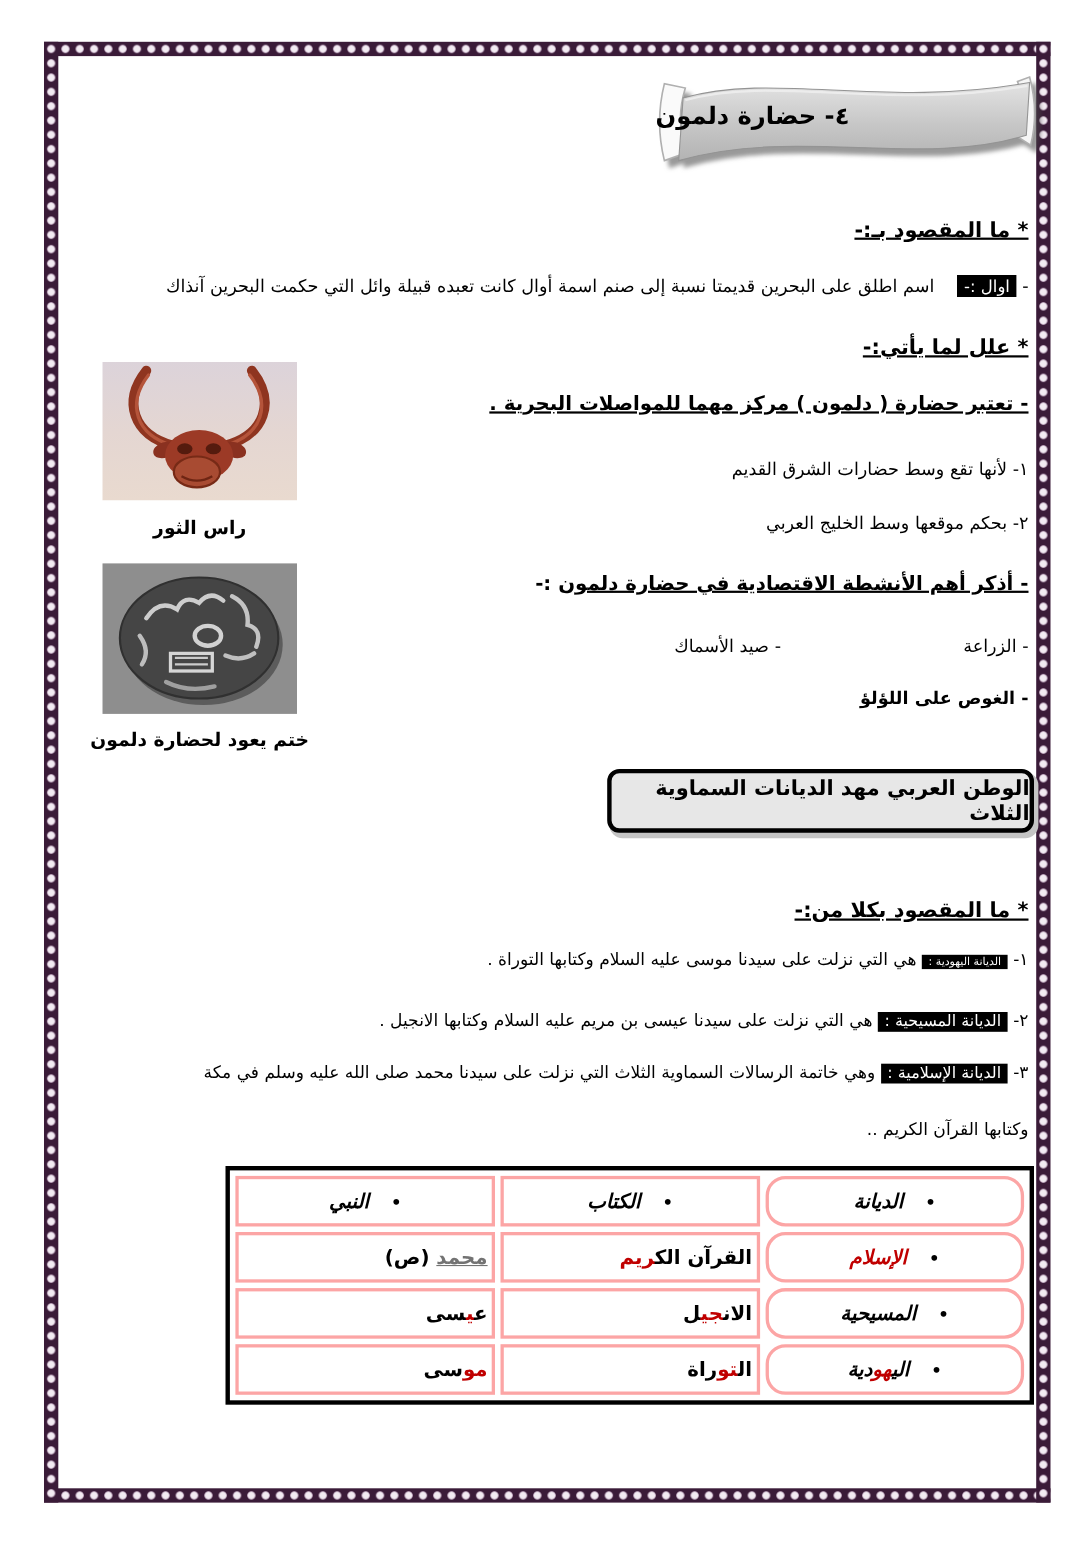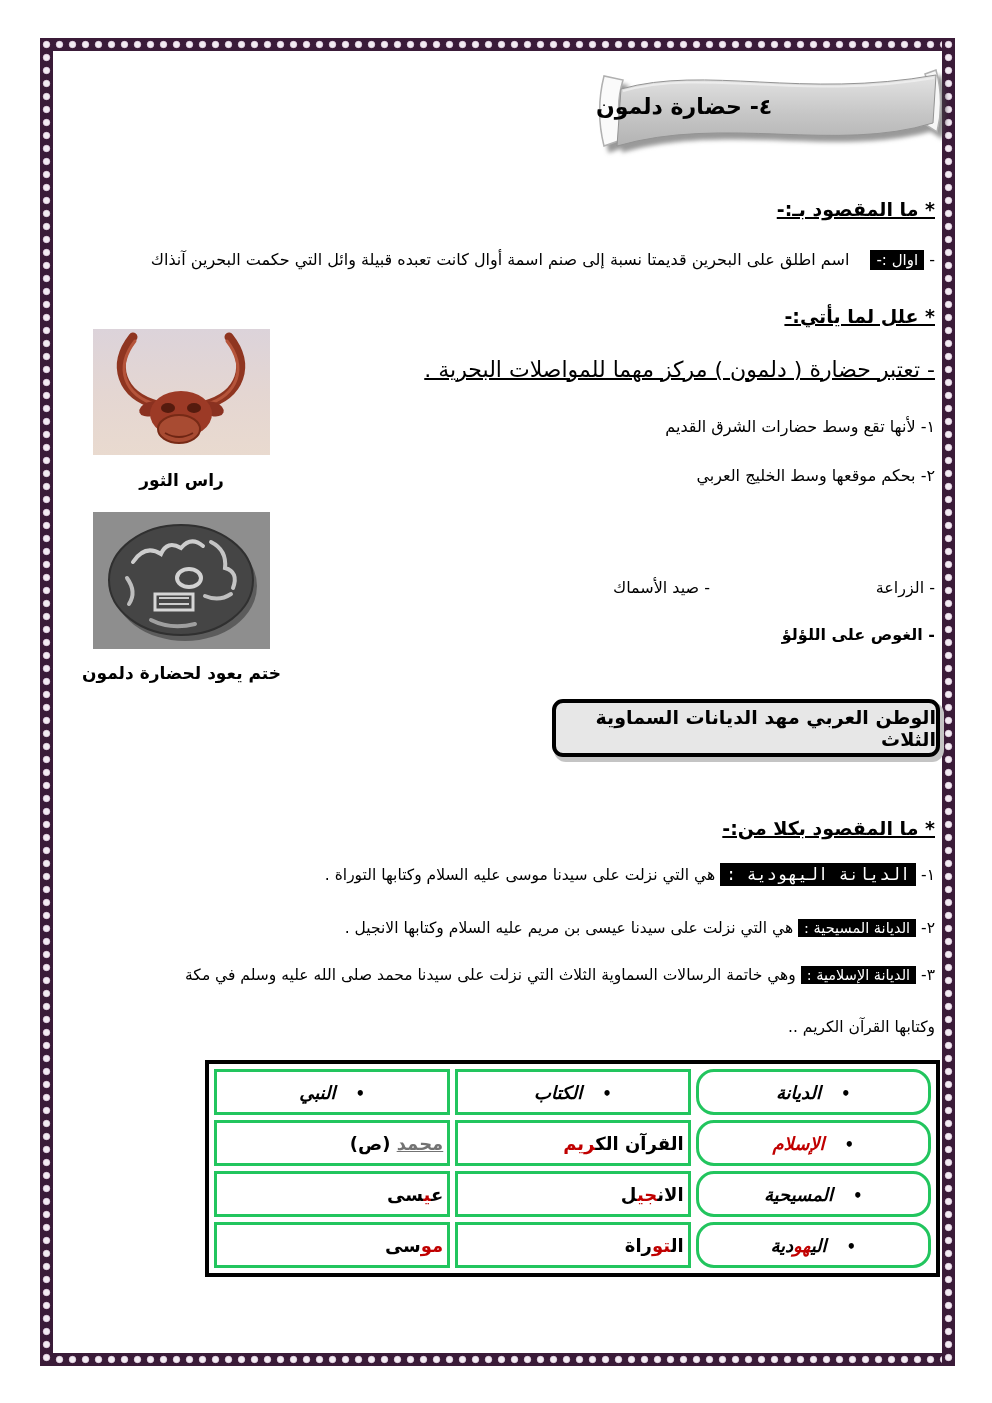--- a/index.html
+++ b/index.html
@@ -11,21 +11,21 @@
          background-size:13px 13px;}
   .strip.top{left:40px;top:38px;width:915px;height:13px;}
   .strip.bottom{left:40px;top:1353px;width:915px;height:13px;}
   .strip.left{left:40px;top:38px;width:13px;height:1328px;}
   .strip.right{left:942px;top:38px;width:13px;height:1328px;}
 
   .abs{position:absolute;white-space:nowrap;}
   .hd{font-weight:bold;font-size:19px;text-decoration:underline;text-decoration-thickness:2px;}
   .body-txt{font-size:16px;}
   .term-box{background:#000;color:#fff;padding:1px 6px;display:inline-block;}
-  .bold-u{font-weight:normal;font-size:22px;text-decoration:underline;text-decoration-thickness:2px;}
+  .bold-u{font-weight:bold;font-size:18px;text-decoration:underline;text-decoration-thickness:2px;}
   .caption{font-weight:bold;font-size:17px;text-align:center;}
 
   
   .ribbon-wrap{position:absolute;left:596px;top:60px;width:348px;height:102px;}
   .ribbon-wrap svg{filter:drop-shadow(5px 6px 2px rgba(70,70,70,.55));}
   .ribbon-title{position:absolute;left:596px;top:94px;width:348px;text-align:left;
                 font-weight:bold;font-size:22px;}
 
   
   .banner2{position:absolute;left:552px;top:699px;width:380px;height:50px;background:#e7e7e7;
@@ -33,21 +33,21 @@
            display:flex;align-items:center;justify-content:center;
            font-weight:bold;font-size:19px;}
 
   .fig{position:absolute;left:93px;width:177px;}
   .fig-bull{top:329px;height:126px;}
   .fig-seal{top:512px;height:137px;}
 
   
   .rtable{position:absolute;left:205px;top:1060px;width:735px;
           border-collapse:separate;border-spacing:5px;border:4px solid #000;}
-  .rtable td{border:3px solid #22c55e;background:#fff;height:36px;vertical-align:middle;
+  .rtable td{border:3px solid #fca5a5;background:#fff;height:36px;vertical-align:middle;
              font-size:18px;padding:2px 4px;}
   .td-rel{width:224px;text-align:center;font-weight:bold;font-style:italic;border-radius:18px;}
   .td-book{width:224px;text-align:right;font-weight:bold;}
   .td-pro{width:225px;text-align:right;font-weight:bold;}
   .td-head{text-align:center;font-weight:bold;font-style:italic;}
   .blt{display:inline-block;margin-left:20px;font-style:normal;font-size:15px;}
 </style>
 </head>
 <body>
 
@@ -101,20 +101,21 @@
       <ellipse cx="120" cy="80" rx="11" ry="7" fill="#8a3120" transform="rotate(18 120 80)"></ellipse>
       <ellipse cx="88" cy="85" rx="31" ry="23" fill="#9c3a26"></ellipse>
       <ellipse cx="75" cy="79" rx="7" ry="5" fill="#551b0e"></ellipse>
       <ellipse cx="101" cy="79" rx="7" ry="5" fill="#551b0e"></ellipse>
       <ellipse cx="86" cy="100" rx="21" ry="14" fill="#a84b32" stroke="#772a16" stroke-width="2"></ellipse>
       <path d="M72,104 q14,8 28,0" fill="none" stroke="#6e2513" stroke-width="2"></path>
     </svg>
   </div>
   <div class="abs caption" style="top:470px;left:93px;width:177px;">راس الثور</div>
 
+  <div class="abs" style="top:520px;right:57px;"><span class="bold-u">- أذكر أهم الأنشطة الاقتصادية في حضارة دلمون</span><span style="font-weight:bold;font-size:18px;"> :-</span></div>
   <div class="abs body-txt" style="top:578px;right:57px;">- الزراعة</div>
   <div class="abs body-txt" style="top:578px;right:282px;">- صيد الأسماك</div>
   <div class="abs body-txt" style="top:625px;right:57px;font-weight:bold;">- الغوص على اللؤلؤ</div>
 
   <div class="fig fig-seal">
     <svg width="177" height="137" viewBox="0 0 177 137">
       <rect x="0" y="0" width="177" height="137" fill="#8e8e8e"></rect>
       <ellipse cx="92" cy="74" rx="72" ry="55" fill="#5c5c5c"></ellipse>
       <ellipse cx="88" cy="68" rx="72" ry="55" fill="#454545" stroke="#303030" stroke-width="2"></ellipse>
       <path d="M40,50 q12,-18 28,-8 q6,-14 20,-6 q10,-12 22,-2" fill="none" stroke="#cdcdcd" stroke-width="4" stroke-linecap="round"></path>
@@ -126,21 +127,21 @@
       <path d="M112,84 q14,6 26,-2" fill="none" stroke="#bfbfbf" stroke-width="4" stroke-linecap="round"></path>
       <path d="M58,108 q20,10 44,4" fill="none" stroke="#9f9f9f" stroke-width="4" stroke-linecap="round"></path>
     </svg>
   </div>
   <div class="abs caption" style="top:663px;left:50px;width:263px;">ختم يعود لحضارة دلمون</div>
 
   <div class="banner2">الوطن العربي مهد الديانات السماوية الثلاث</div>
 
   <div class="abs hd" style="top:817px;right:57px;">* ما المقصود بكلا من:-</div>
 
-  <div class="abs" style="top:863px;right:57px;font-size:15.5px;"><span>١- </span><span class="term-box" style="font-size:17px;font-family:Liberation Mono, monospace;">الديانة اليهودية :</span><span> هي التي نزلت على سيدنا موسى عليه السلام وكتابها التوراة .</span></div>
+  <div class="abs" style="top:863px;right:57px;font-size:15.5px;"><span>١- </span><span class="term-box" style="font-size:10px;">الديانة اليهودية :</span><span> هي التي نزلت على سيدنا موسى عليه السلام وكتابها التوراة .</span></div>
 
   <div class="abs" style="top:919px;right:57px;font-size:15.5px;"><span>٢- </span><span class="term-box" style="font-size:14.5px;">الديانة المسيحية :</span><span> هي التي نزلت على سيدنا عيسى بن مريم عليه السلام وكتابها الانجيل .</span></div>
 
   <div class="abs" style="top:966px;right:57px;font-size:15.5px;"><span>٣- </span><span class="term-box" style="font-size:14.5px;">الديانة الإسلامية :</span><span> وهي خاتمة الرسالات السماوية الثلاث التي نزلت على سيدنا محمد صلى الله عليه وسلم في مكة</span></div>
   <div class="abs" style="top:1018px;right:57px;font-size:15.5px;">وكتابها القرآن الكريم ..</div>
 
   <table class="rtable">
     <tbody>
         <tr>
       <td class="td-rel td-head"><span class="blt">•</span><span>الديانة</span></td>

